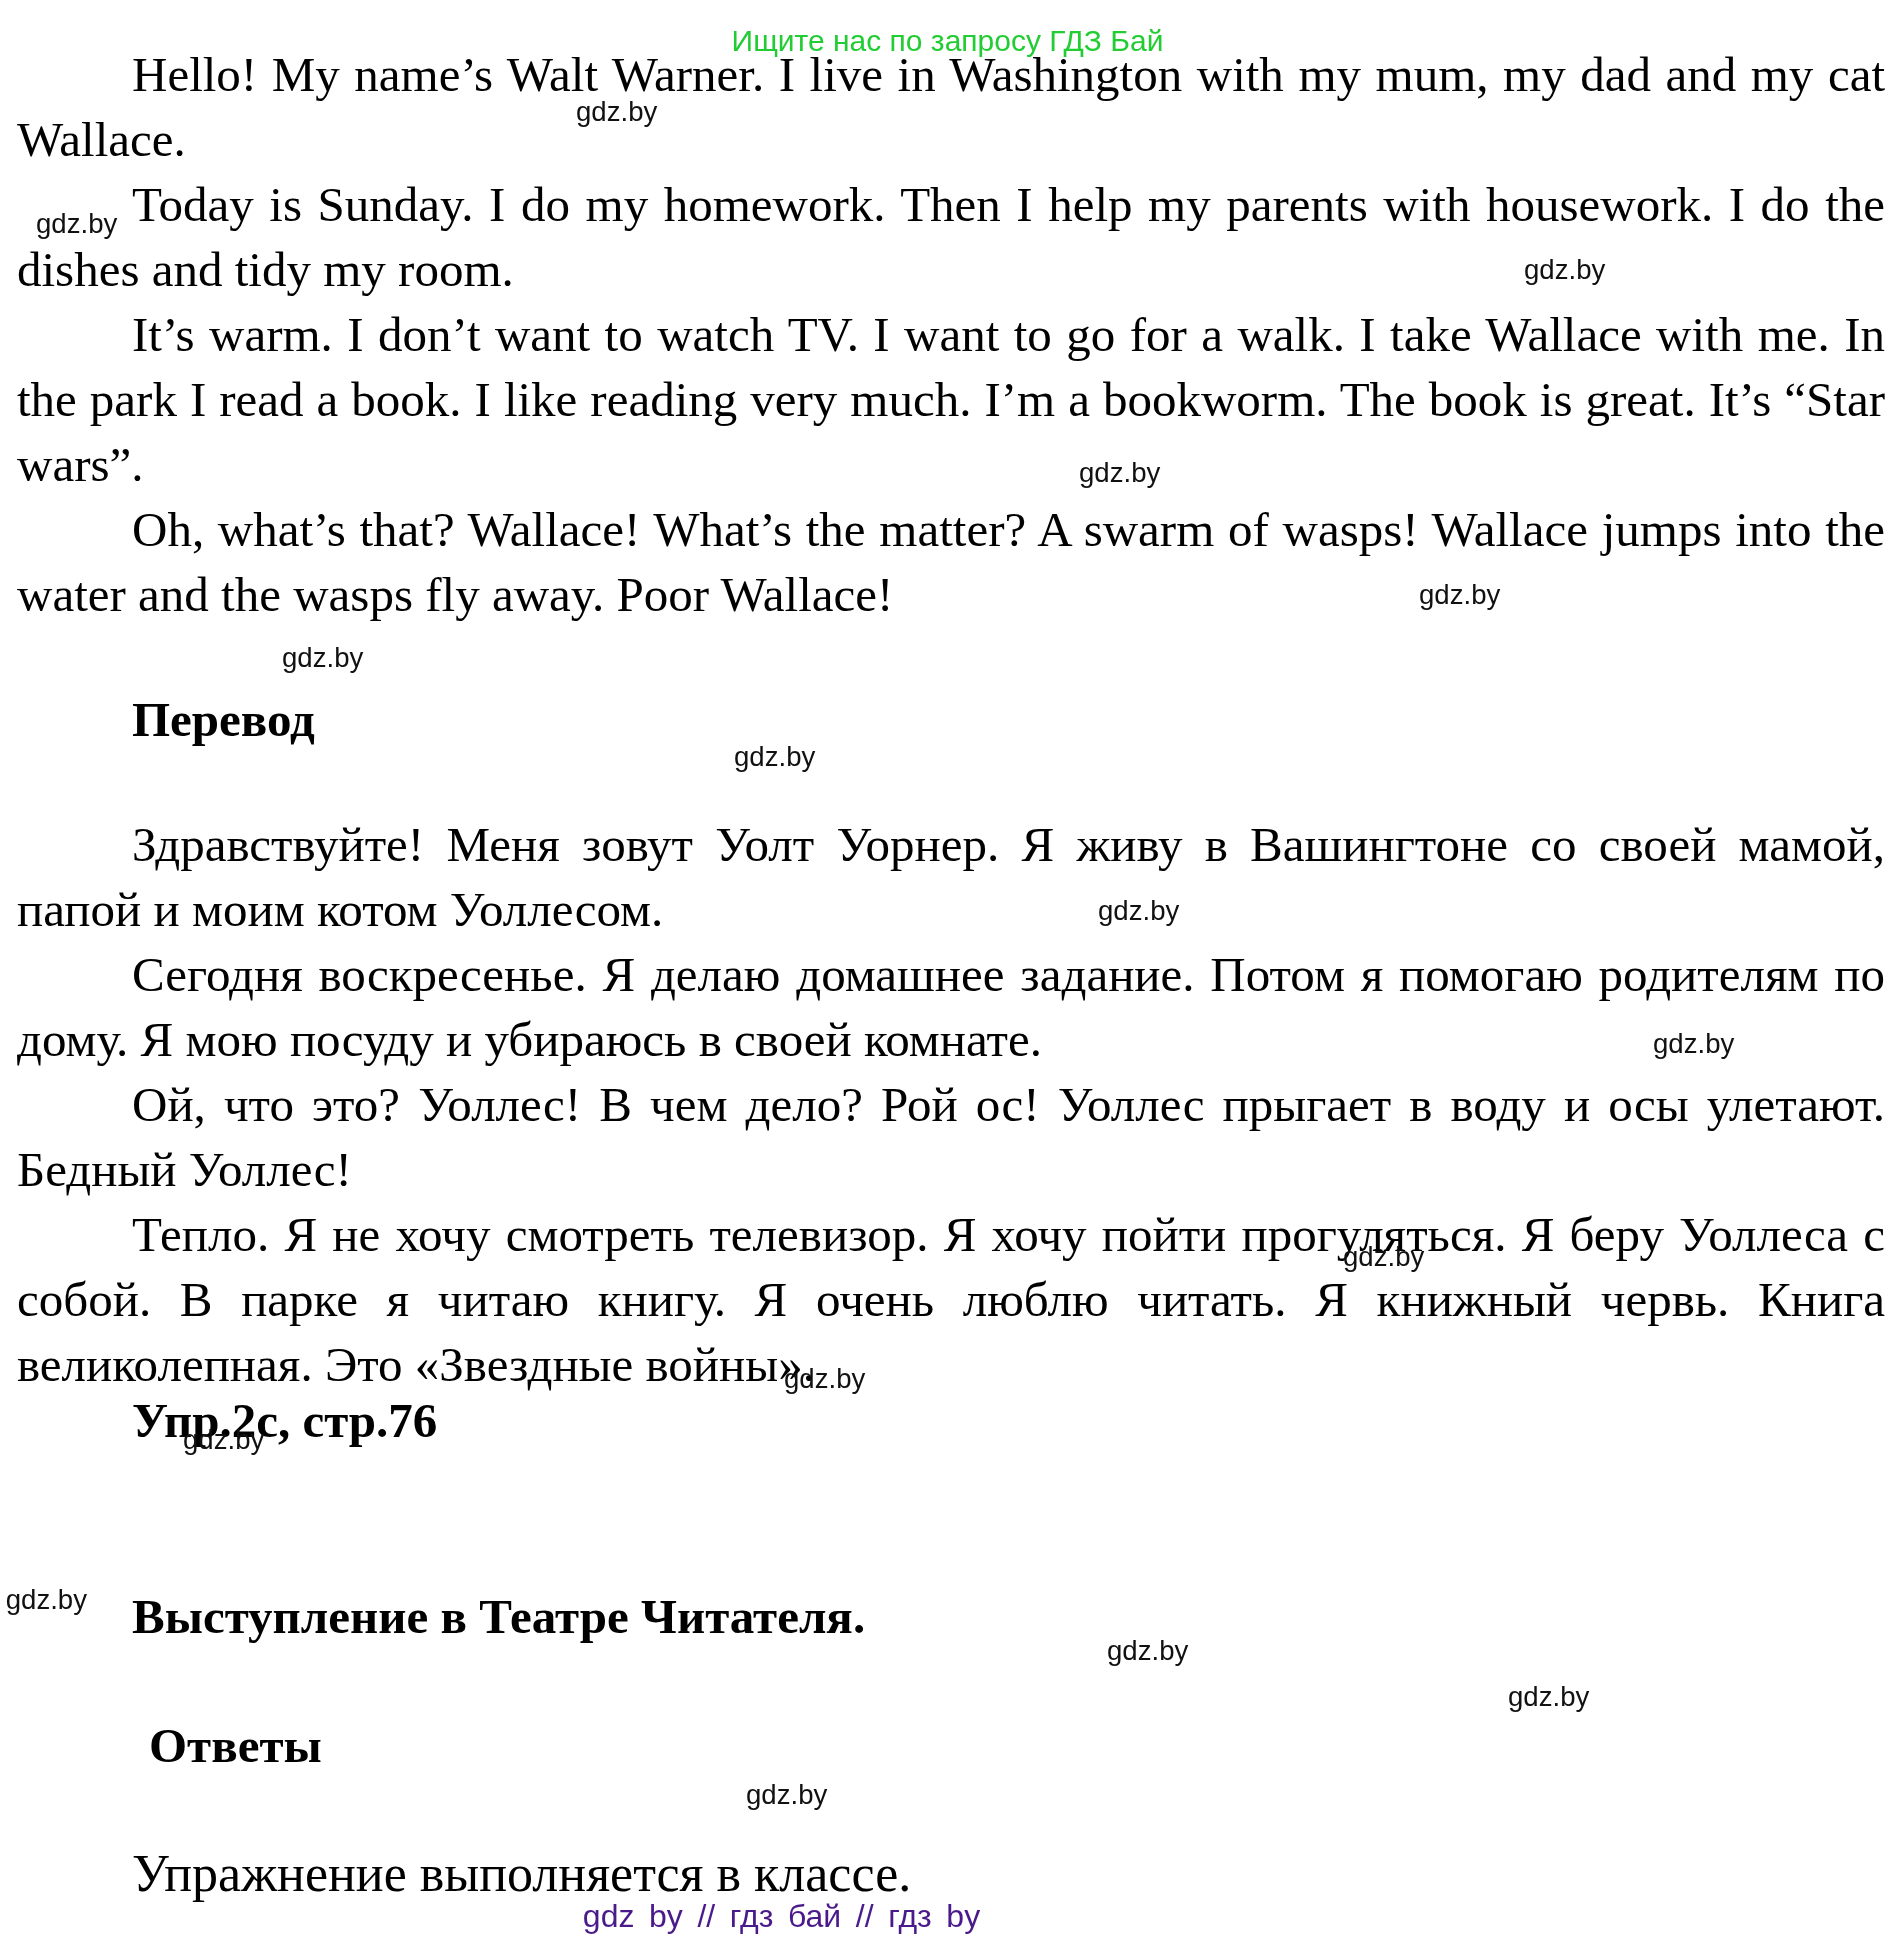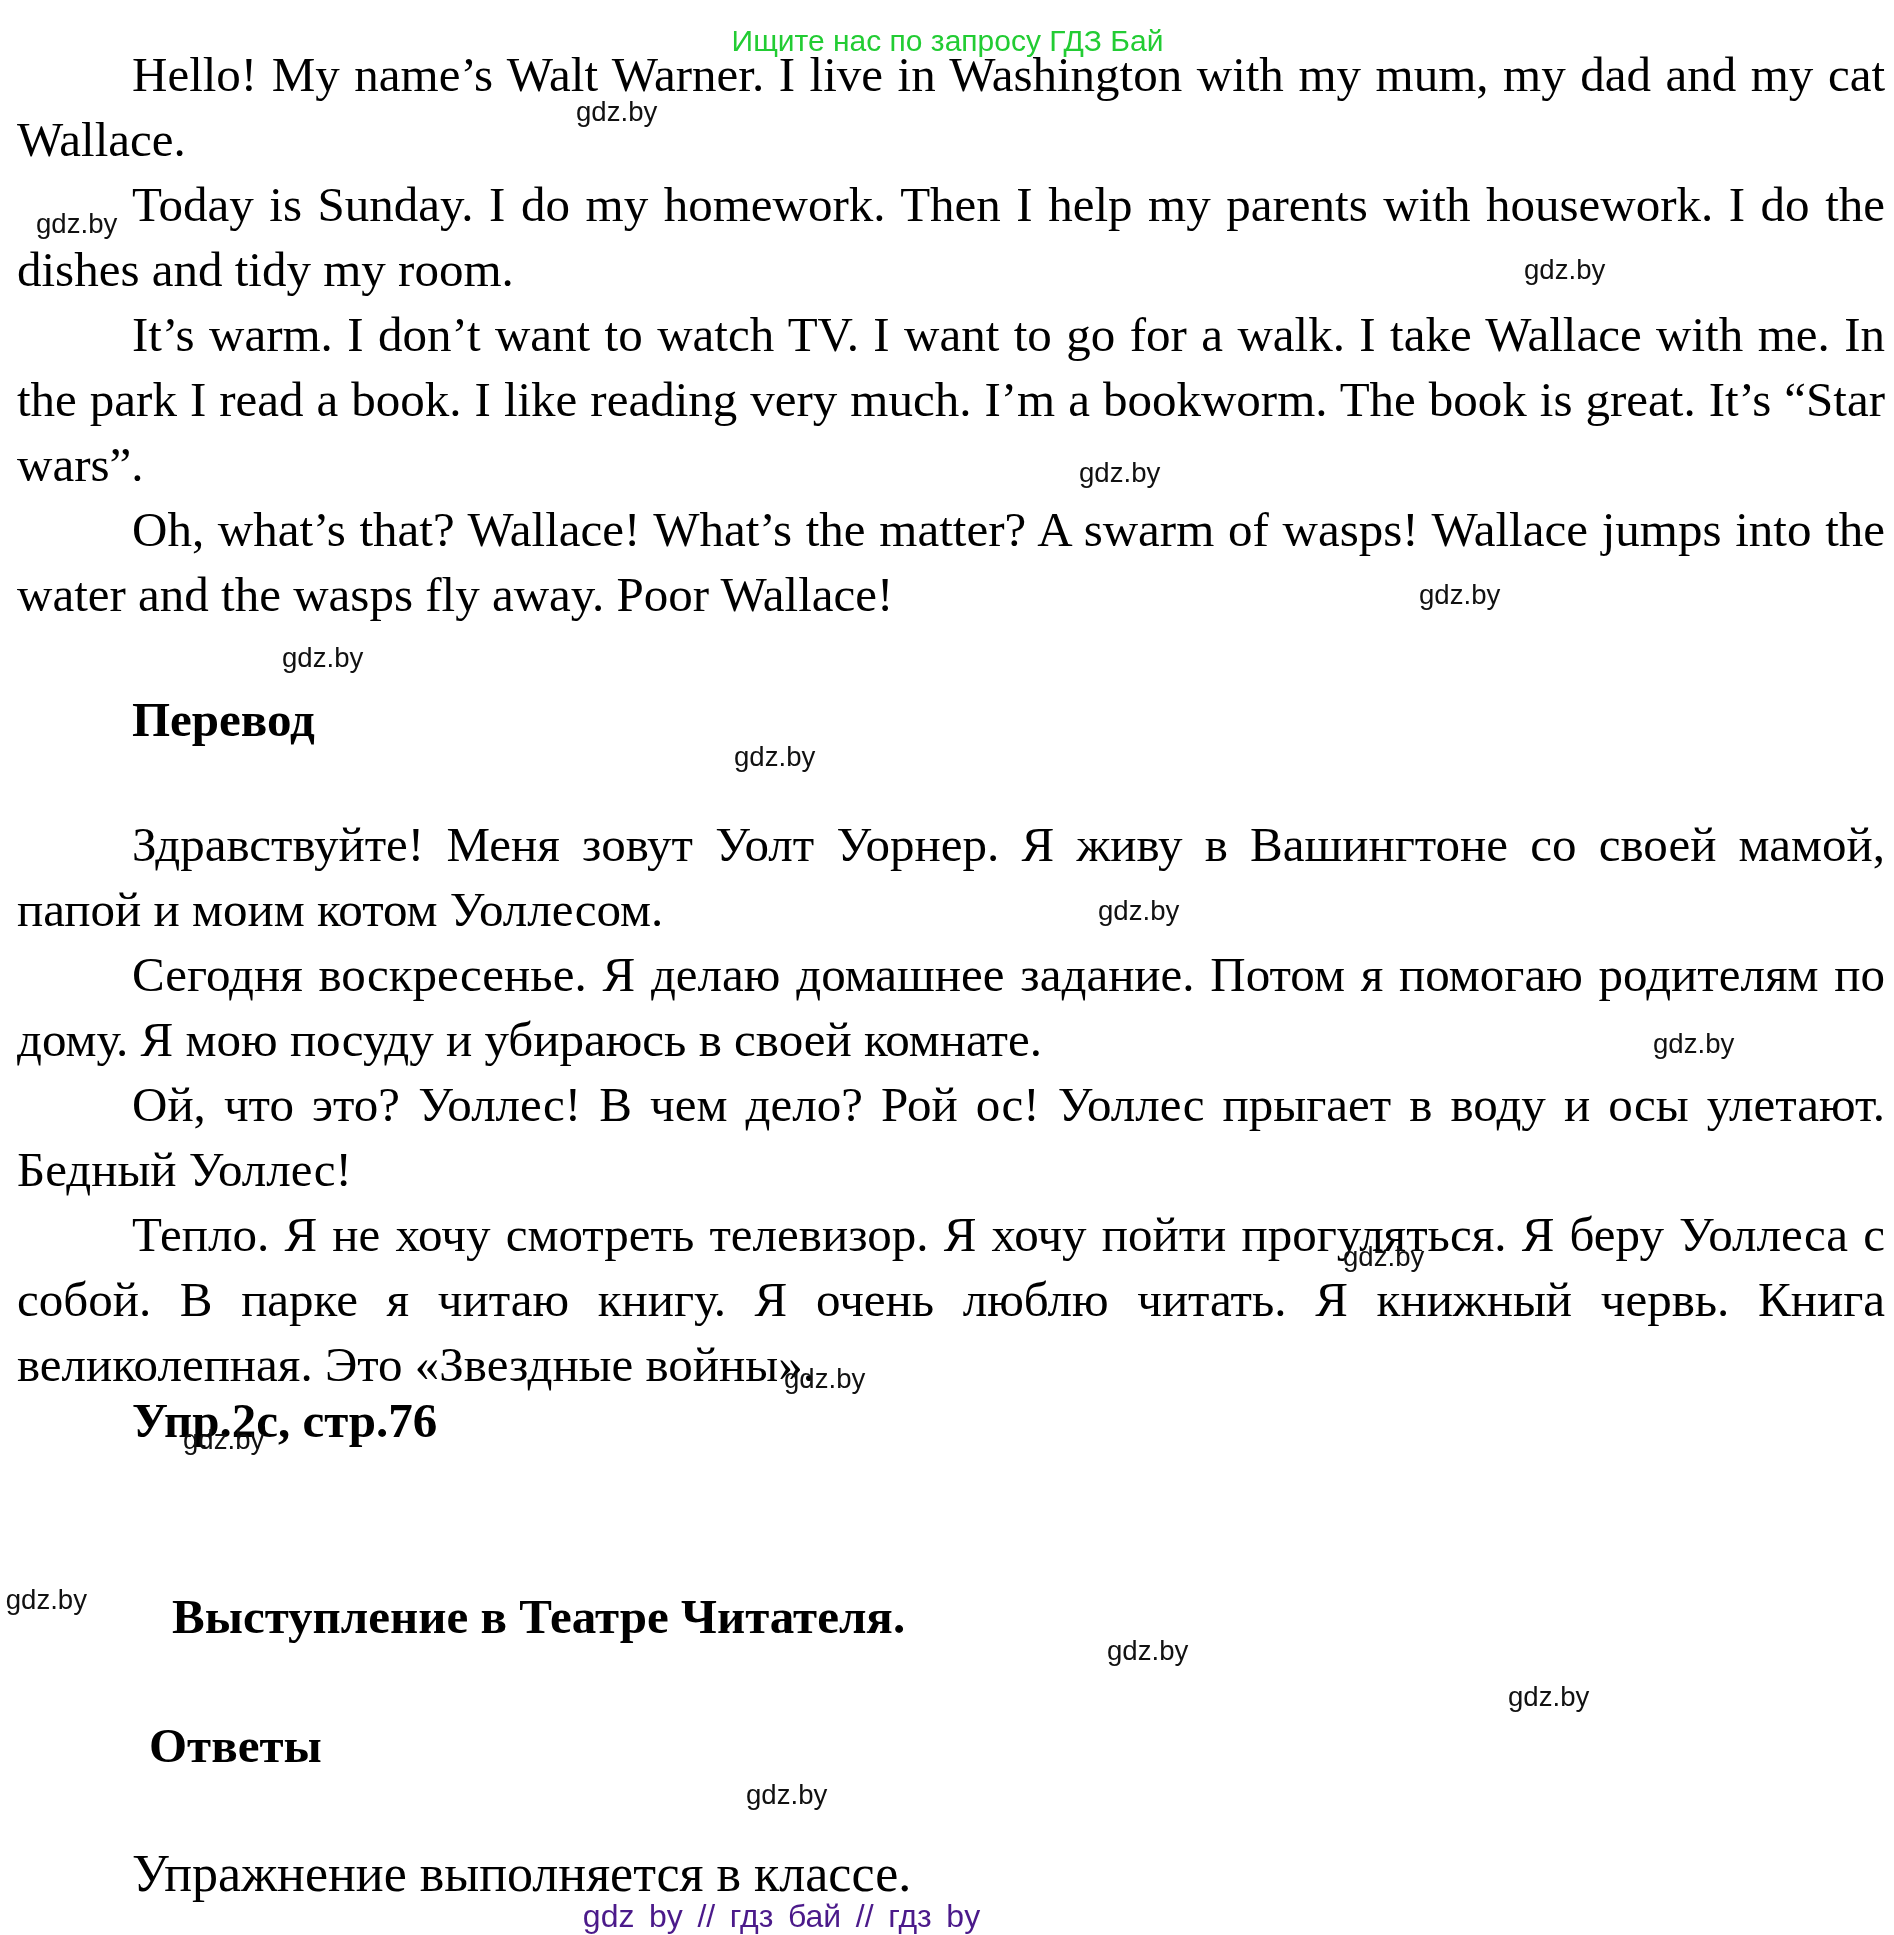--- a/index.html
+++ b/index.html
@@ -86,21 +86,21 @@
 <h2 class="heading" style="top:691px;">Перевод</h2>
 
 <div id="ru-block">
   <p class="para">Здравствуйте! Меня зовут Уолт Уорнер. Я живу в Вашингтоне со своей мамой, папой и моим котом Уоллесом.</p>
   <p class="para">Сегодня воскресенье. Я делаю домашнее задание. Потом я помогаю родителям по дому. Я мою посуду и убираюсь в своей комнате.</p>
   <p class="para">Ой, что это? Уоллес! В чем дело? Рой ос! Уоллес прыгает в воду и осы улетают. Бедный Уоллес!</p>
   <p class="para">Тепло. Я не хочу смотреть телевизор. Я хочу пойти прогуляться. Я беру Уоллеса с собой. В парке я читаю книгу. Я очень люблю читать. Я книжный червь. Книга великолепная. Это «Звездные войны».</p>
 </div>
 
 <h2 class="heading" style="top:1392px;">Упр.2с, стр.76</h2>
-<h2 class="heading" style="top:1588px;margin-left:40px;">Выступление в Театре Читателя.</h2>
+<h2 class="heading" style="top:1588px;">Выступление в Театре Читателя.</h2>
 <h2 class="heading" style="top:1717px;margin-left:17px;">Ответы</h2>
 <p class="plain-line" style="top:1845px;">Упражнение выполняется в классе.</p>
 
 <span class="wm" style="left:576px; top:97px;">gdz.by</span>
 <span class="wm" style="left:36px; top:209px;">gdz.by</span>
 <span class="wm" style="left:1524px; top:255px;">gdz.by</span>
 <span class="wm" style="left:1079px; top:458px;">gdz.by</span>
 <span class="wm" style="left:1419px; top:580px;">gdz.by</span>
 <span class="wm" style="left:282px; top:643px;">gdz.by</span>
 <span class="wm" style="left:734px; top:742px;">gdz.by</span>

